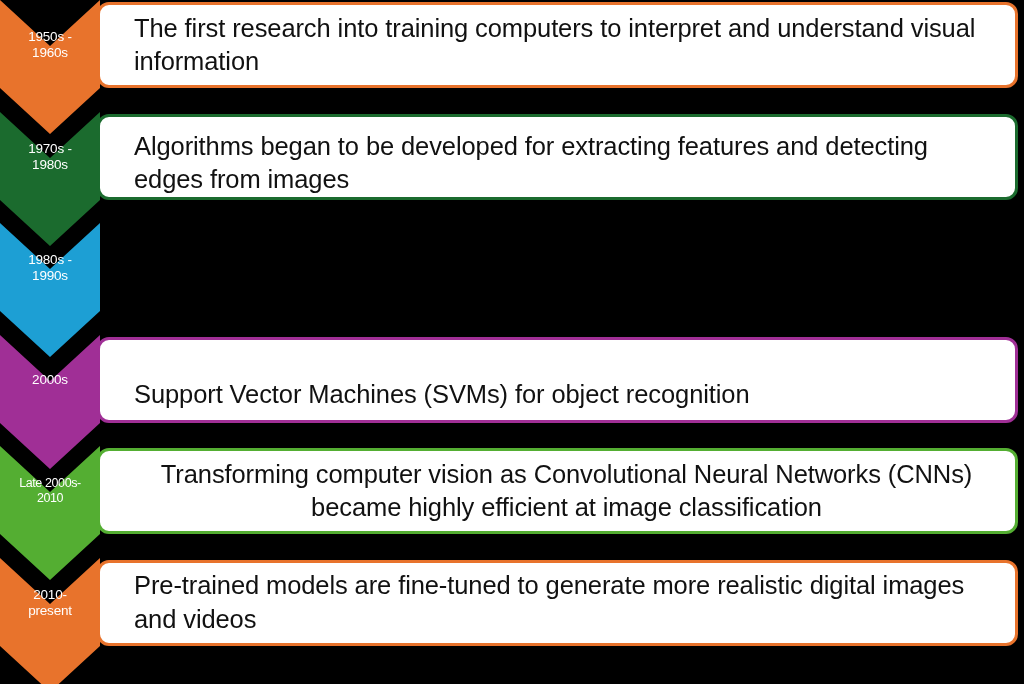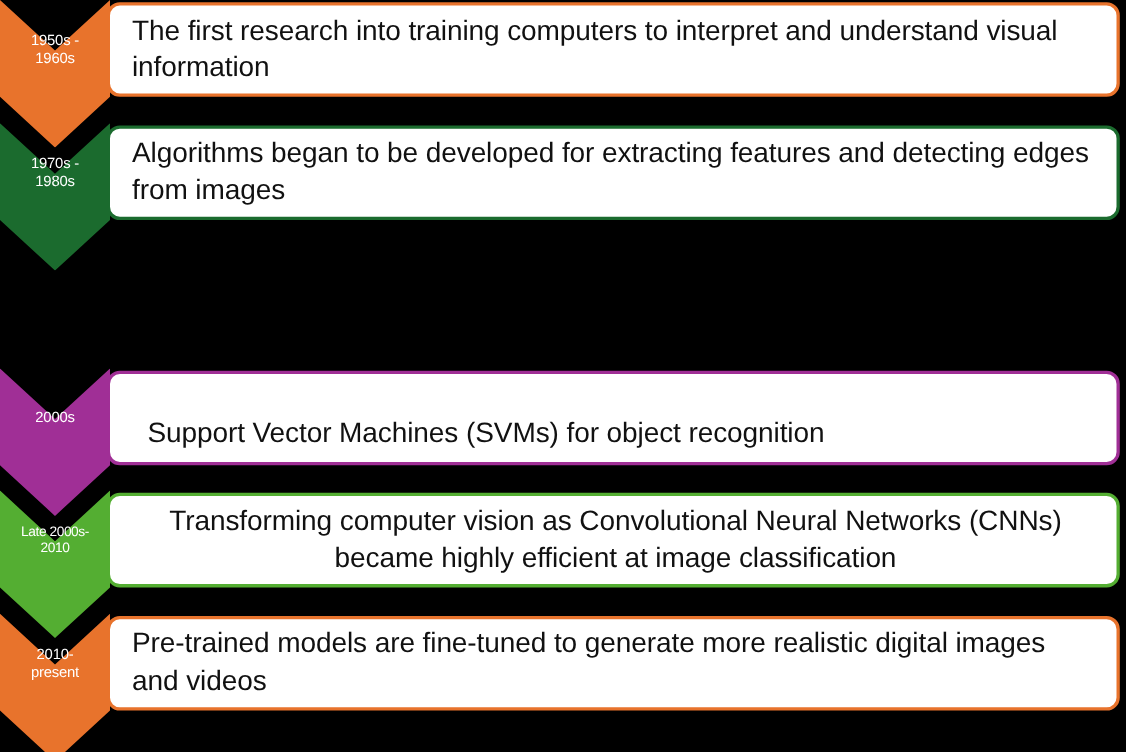--- a/index.html
+++ b/index.html
@@ -77,21 +77,21 @@
     background: #ffffff;
     border: 3px solid #000000;
     border-radius: 12px;
     box-sizing: border-box;
     display: flex;
     align-items: center;
     z-index: 1;
   }
   .text-box .body-text {
     display: block;
-    padding: 0 16px 0 20px;
+    padding: 0 16px 0 34px;
     color: #111111;
     font-size: 25.5px;
     line-height: 1.30;
     letter-spacing: -0.1px;
     width: 100%;
     box-sizing: border-box;
   }
   .text-box.single .body-text {
     padding-left: 34px;
     margin-top: 31px;
@@ -111,36 +111,47 @@
         </svg>
         <div class="chevron-label">
           <div style="width: 100%;">
             <div>1950s -</div>
             <div>1960s</div>
           </div>
         </div>
       </div>
     </div>
     <div class="timeline-row" style="top: 111.5px;">
-      <div class="text-box" style="border-color: rgb(27, 107, 46);">
+      <div class="text-box" style="border-color: rgb(27, 107, 46); align-items: flex-end;">
         <span class="body-text">Algorithms began to be developed for extracting features and detecting edges from images</span>
       </div>
       <div class="chevron-wrap">
         <svg class="chevron-svg" viewBox="0 0 100 134" preserveAspectRatio="none">
           <path d="M0,0 L50,46 L100,0 L100,88 L50,134 L0,88 Z" fill="#1B6B2E"></path>
         </svg>
         <div class="chevron-label">
           <div style="width: 100%;">
             <div>1970s -</div>
             <div>1980s</div>
           </div>
         </div>
       </div>
     </div>
     <div class="timeline-row" style="top: 223px;">
+      <div class="chevron-wrap">
+        <svg class="chevron-svg" viewBox="0 0 100 134" preserveAspectRatio="none">
+          <path d="M0,0 L50,46 L100,0 L100,88 L50,134 L0,88 Z" fill="#1D9FD4"></path>
+        </svg>
+        <div class="chevron-label">
+          <div style="width: 100%;">
+            <div>1980s -</div>
+            <div>1990s</div>
+          </div>
+        </div>
+      </div>
     </div>
     <div class="timeline-row" style="top: 334.5px;">
       <div class="text-box single" style="border-color: rgb(160, 47, 150);">
         <span class="body-text">Support Vector Machines (SVMs) for object recognition</span>
       </div>
       <div class="chevron-wrap">
         <svg class="chevron-svg" viewBox="0 0 100 134" preserveAspectRatio="none">
           <path d="M0,0 L50,46 L100,0 L100,88 L50,134 L0,88 Z" fill="#A02F96"></path>
         </svg>
         <div class="chevron-label">

